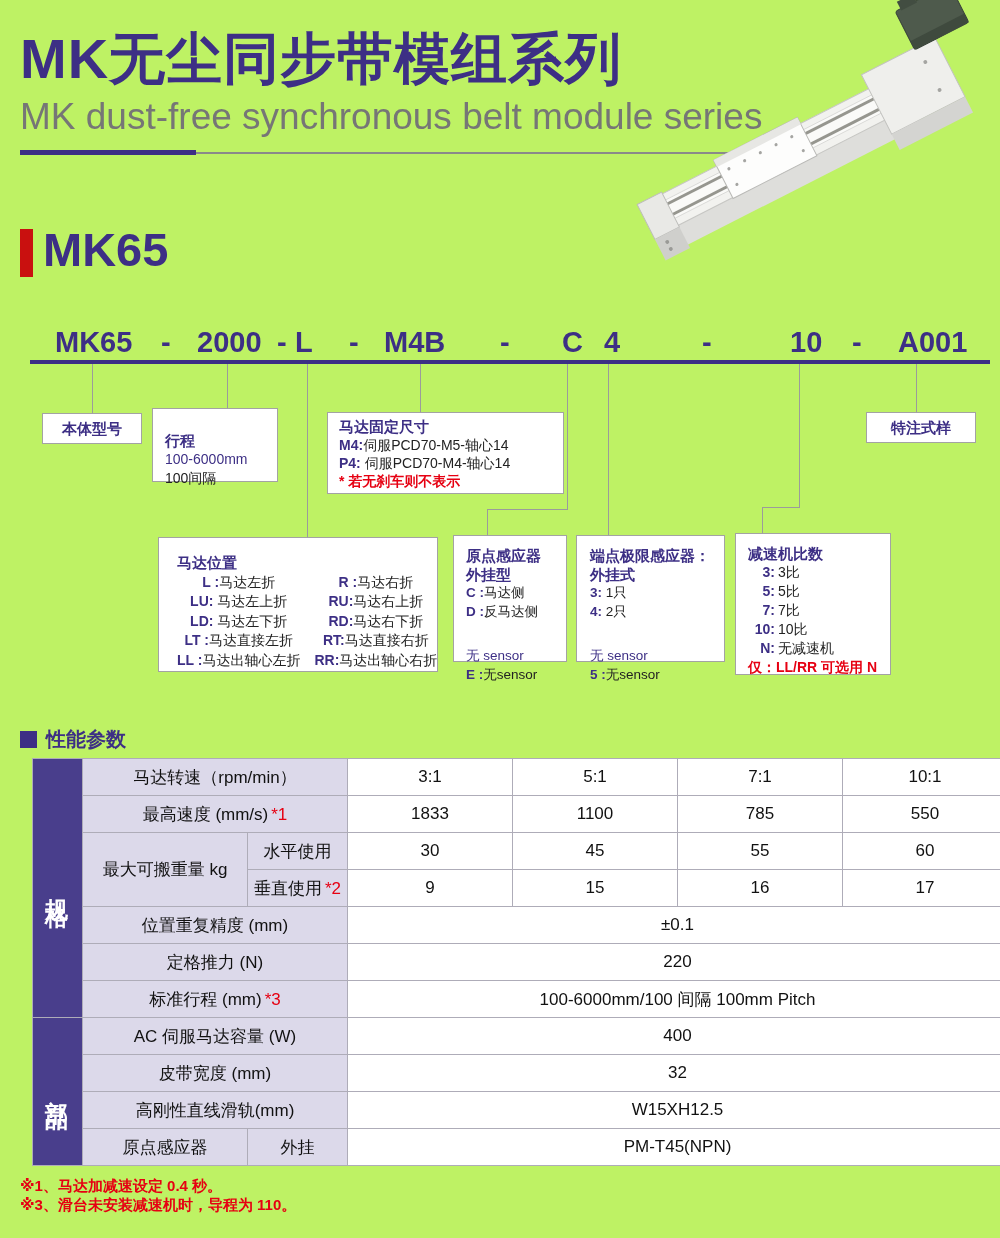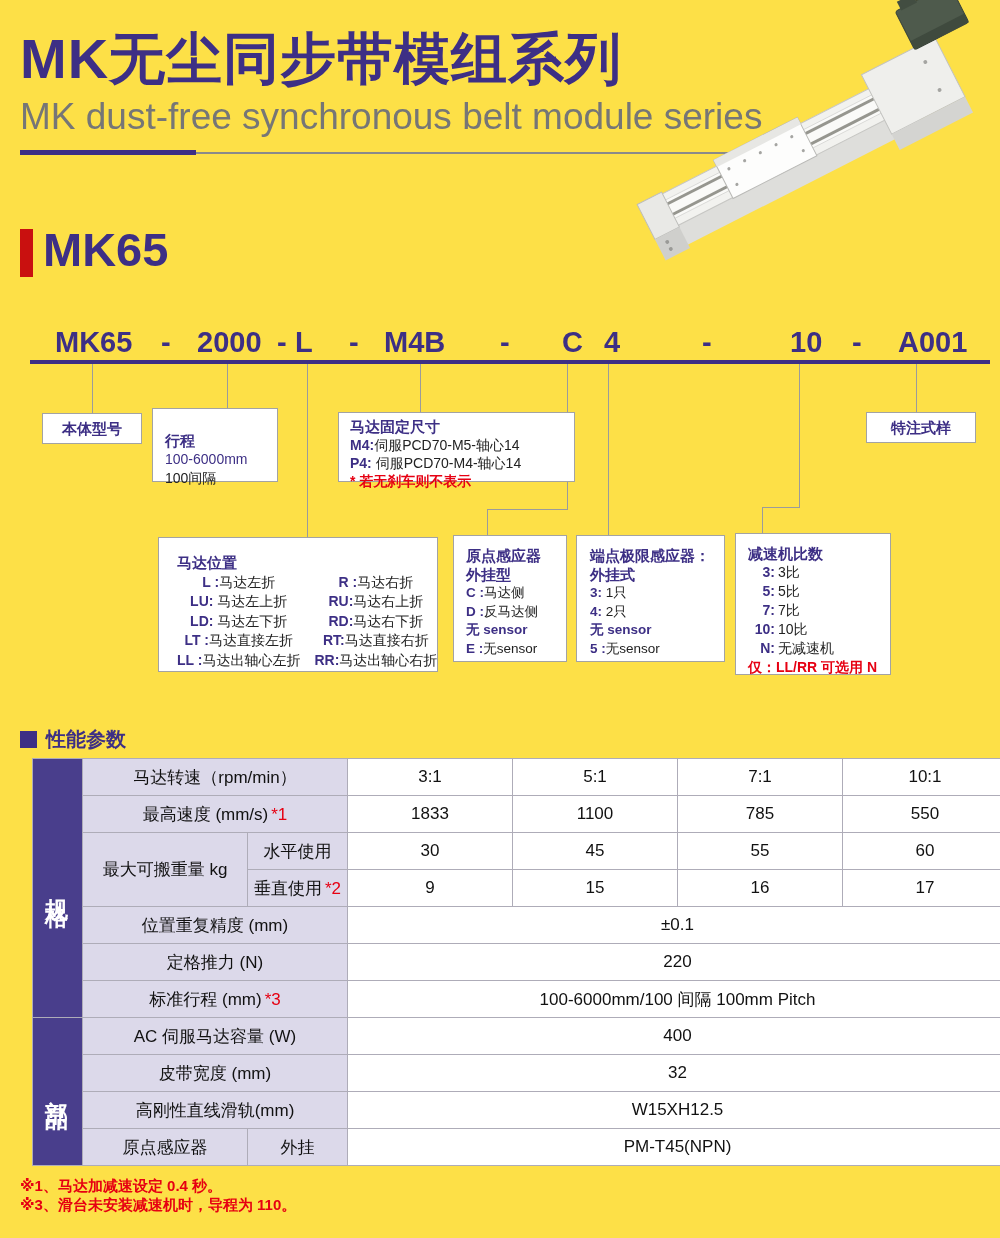--- a/index.html
+++ b/index.html
@@ -1,16 +1,16 @@
 <!DOCTYPE html>
 <html><head>
 <meta charset="utf-8">
 <style>
   html,body{margin:0;padding:0;background:#fff;}
-  .page{position:relative;width:1000px;height:1238px;background:#fde047;overflow:hidden;
+  .page{position:relative;width:1000px;height:1238px;background:#bef264;overflow:hidden;
         font-family:"Liberation Sans","DejaVu Sans",sans-serif;color:#1a1a1a;}
   .abs{position:absolute;}
 
   
   .title-cn{left:20px;top:22px;font-size:56px;font-weight:bold;color:#3d2f85;letter-spacing:1px;}
   .title-en{left:20px;top:96px;font-size:37px;color:#767676;letter-spacing:0px;}
   .rule-purple{left:20px;top:150px;width:176px;height:5px;background:#3d2f85;}
   .rule-gray{left:196px;top:152px;width:548px;height:2px;background:#8a8a8a;}
 
   
@@ -25,21 +25,21 @@
   .hline{left:30px;top:360px;width:960px;height:4px;background:#3d2f85;}
 
   
   .cn{position:absolute;background:#9b9b9b;width:1px;}
   .cnh{position:absolute;background:#9b9b9b;height:1px;}
 
   
   .box{position:absolute;background:#fff;border:1px solid #a3a3a3;box-sizing:border-box;font-size:14px;line-height:19px;color:#222;}
   .box .co-title{font-weight:bold;color:#3d2f85;font-size:15px;}
   .ctr{display:flex;align-items:center;justify-content:center;}
-  .navy{color:#3d2f85;font-weight:bold;}
+  .navy{color:#3d2f85;font-weight:normal;margin-top:26px;}
   .navy-n{color:#3d2f85;}
   .redtxt{color:#e60012;font-weight:bold;}
   .row{white-space:nowrap;}
   .code{color:#3d2f85;font-weight:bold;}
   .mp-cols{display:flex;gap:14px;text-align:center;}
   .rcode{display:inline-block;width:27px;text-align:right;margin-right:3px;}
 
   
   .perf-head{left:20px;top:726px;display:flex;align-items:center;gap:9px;}
   .perf-sq{width:17px;height:17px;background:#3d2f85;}
@@ -132,21 +132,21 @@
   <div class="box ctr" style="left:42px;top:413px;width:100px;height:31px">
     <span class="co-title">本体型号</span>
   </div>
 
   <div class="box" style="left:152px;top:408px;width:126px;height:74px;padding:22px 0 0 12px">
     <div class="co-title">行程</div>
     <div class="navy-n">100-6000mm</div>
     <div>100间隔</div>
   </div>
 
-  <div class="box" style="left:338px;top:412px;width:237px;height:70px;padding:5px 0 6px 11px;line-height:18px">
+  <div class="box" style="left:327px;top:412px;width:237px;height:82px;padding:5px 0 6px 11px;line-height:18px">
     <div class="co-title">马达固定尺寸</div>
     <div class="row"><span class="code">M4:</span><span>伺服PCD70-M5-轴心14</span></div>
     <div class="row"><span class="code">P4:</span><span> 伺服PCD70-M4-轴心14</span></div>
     <div class="redtxt">* 若无刹车则不表示</div>
   </div>
 
   <div class="box ctr" style="left:866px;top:412px;width:110px;height:31px">
     <span class="co-title">特注式样</span>
   </div>
 

